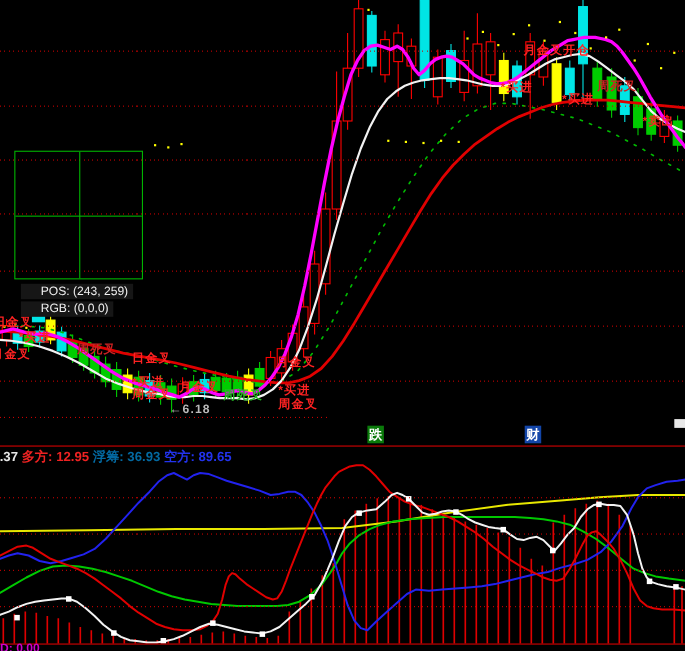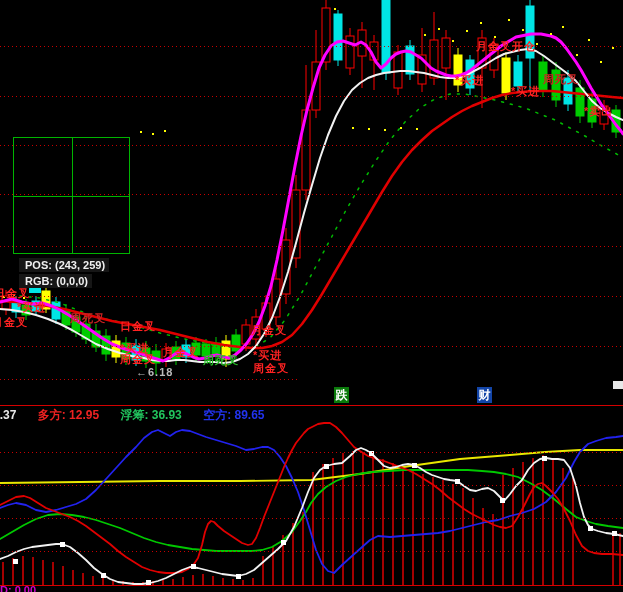--- a/index.html
+++ b/index.html
@@ -6,30 +6,30 @@
   #screen{position:relative;width:623px;height:592px;background:#000;overflow:hidden;
           font-family:"Liberation Sans","DejaVu Sans",sans-serif;}
   #chart-svg{position:absolute;left:0;top:0;}
   .gridline{position:absolute;left:0;width:623px;height:1px;
             background:repeating-linear-gradient(90deg,#c80000 0 1px,transparent 1px 4px);}
   .ann{position:absolute;font-size:11px;font-weight:bold;line-height:12px;white-space:nowrap;
        letter-spacing:1px;}
   #picker-box{position:absolute;border:1px solid #00b400;}
   #picker-box .vline{position:absolute;left:50%;top:0;width:1px;height:100%;background:#00b400;}
   #picker-box .hline{position:absolute;top:50%;left:0;height:1px;width:100%;background:#00b400;}
-  .readout{position:absolute;left:19px;color:#f0f0f0;font-size:11px;font-weight:bold;
-           background:#161616;padding:1px 4px 1px 6px;white-space:nowrap;}
+  .readout{position:absolute;left:19px;color:#f0f0f0;font-size:11px;font-weight:normal;
+           background:#161616;padding:1px 4px 1px 18px;white-space:nowrap;}
   #divider-line{position:absolute;left:0;width:623px;height:1px;background:#d40000;}
   .tag{position:absolute;width:15px;height:16px;color:#fff;font-size:12px;font-weight:bold;
        text-align:center;line-height:16px;}
   #corner-box{position:absolute;background:#e8e8e8;}
   #indicator-header{position:absolute;top:407px;left:0;width:623px;font-size:12px;
        font-weight:bold;white-space:nowrap;}
   #indicator-header .hprefix{color:#e8e8e8;margin-left:-7px;}
-  #indicator-header .hitem{margin-left:18px;}
+  #indicator-header .hitem{margin-left:0;}
   #bottom-left-label{position:absolute;left:0;top:584px;font-size:11px;font-weight:bold;}
   .baseline{position:absolute;left:0;width:623px;height:1px;background:#d40000;}
 </style>
 </head>
 <body>
 
 <div id="screen">
   <svg id="chart-svg" width="623" height="592">
       <line x1="6" y1="290" x2="6" y2="315" stroke="#ff0000" stroke-width="1"></line>
       <rect x="2" y="296" width="8" height="13" stroke="#ff0000" stroke-width="1" fill="#000"></rect>
@@ -279,21 +279,21 @@
 
   <div id="annotations">
       <div class="ann" style="left: -6px; top: 287px; color: rgb(255, 34, 34);">日金叉</div>
       <div class="ann" style="left: 17px; top: 301px; color: rgb(255, 34, 34);">*买进</div>
       <div class="ann" style="left: -8px; top: 316px; color: rgb(255, 34, 34);">月金叉</div>
       <div class="ann" style="left: 70px; top: 312px; color: rgb(204, 34, 34);">周死叉</div>
       <div class="ann" style="left: 120px; top: 320px; color: rgb(255, 34, 34);">日金叉</div>
       <div class="ann" style="left: 120px; top: 342px; color: rgb(255, 34, 34);">*买进</div>
       <div class="ann" style="left: 120px; top: 353px; color: rgb(255, 34, 34);">周金叉</div>
       <div class="ann" style="left: 163px; top: 346px; color: rgb(255, 34, 34);">月金叉</div>
-      <div class="ann" style="left: 136px; top: 366px; color: rgb(187, 187, 187);">←6.18</div>
+      <div class="ann" style="left: 154px; top: 366px; color: rgb(187, 187, 187);">←6.18</div>
       <div class="ann" style="left: 203px; top: 354px; color: rgb(34, 187, 34);">周死叉</div>
       <div class="ann" style="left: 251px; top: 324px; color: rgb(255, 34, 34);">月金叉</div>
       <div class="ann" style="left: 253px; top: 349px; color: rgb(255, 34, 34);">*买进</div>
       <div class="ann" style="left: 253px; top: 362px; color: rgb(255, 34, 34);">周金叉</div>
       <div class="ann" style="left: 476px; top: 40px; color: rgb(255, 34, 34);">月金叉开仓</div>
       <div class="ann" style="left: 455px; top: 74px; color: rgb(255, 34, 34);">*买进</div>
       <div class="ann" style="left: 511px; top: 85px; color: rgb(255, 34, 34);">*买进</div>
       <div class="ann" style="left: 543px; top: 73px; color: rgb(204, 34, 34);">周死叉</div>
       <div class="ann" style="left: 584px; top: 105px; color: rgb(255, 34, 34);">*卖出</div>
     </div>
@@ -314,21 +314,21 @@
   <div id="divider-line" style="top: 405px;"></div>
   <div class="tag" id="tag-0" style="left: 334px; top: 387px; background: rgb(10, 122, 10);">跌</div>
   <div class="tag" id="tag-1" style="left: 477px; top: 387px; background: rgb(19, 69, 168);">财</div>
   <div id="corner-box" style="left: 613px; top: 381px; width: 10px; height: 8px;"></div>
 
   <div id="indicator-header">
     <span class="hprefix">2.37</span>
     <span class="hitem" id="hitem-0" style="color: rgb(238, 34, 34);">
       <span>多方:</span> <span>12.95</span>
     </span>
-    <span class="hitem" id="hitem-1" style="color: #22c55e; text-align: center;">
+    <span class="hitem" id="hitem-1" style="color: #0369a1; text-align: center;">
       <span>浮筹:</span> <span>36.93</span>
     </span>
     <span class="hitem" id="hitem-2" style="color: rgb(34, 51, 238); text-align: right;">
       <span>空方:</span> <span>89.65</span>
     </span>
   </div>
 
   <div class="baseline" style="top: 585px;"></div>
   <div id="bottom-left-label" style="color: rgb(204, 0, 204);">D: 0.00</div>
 </div>

